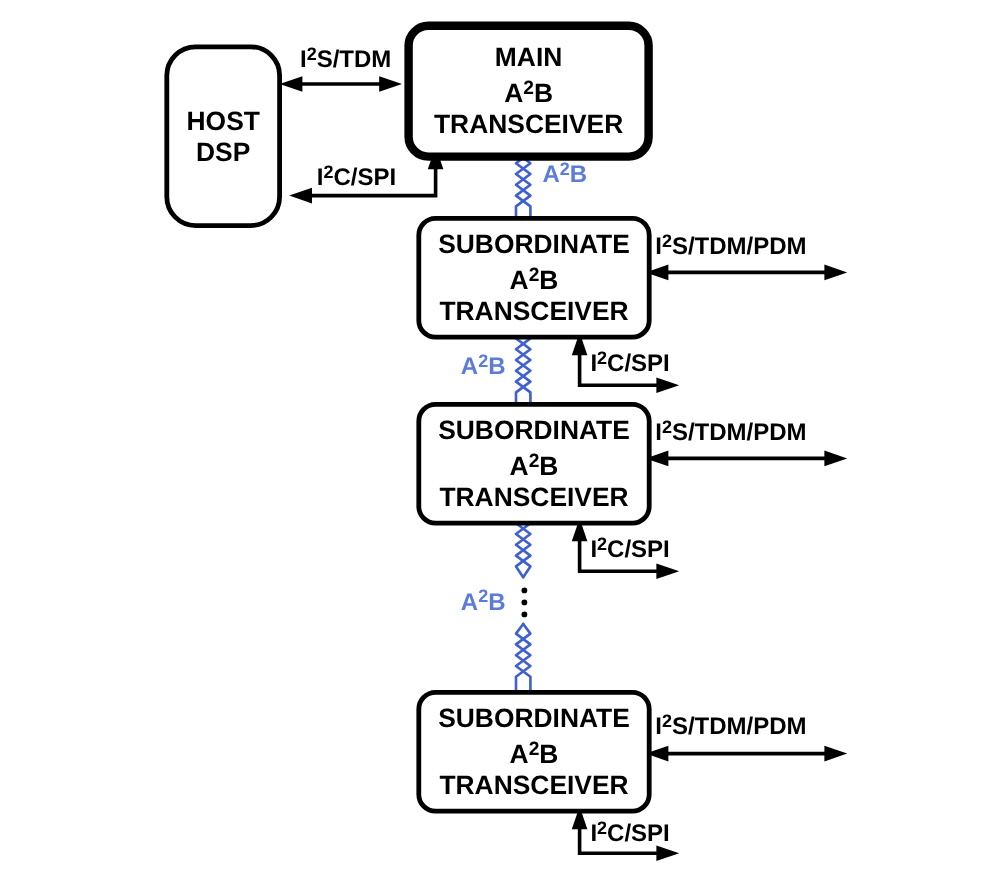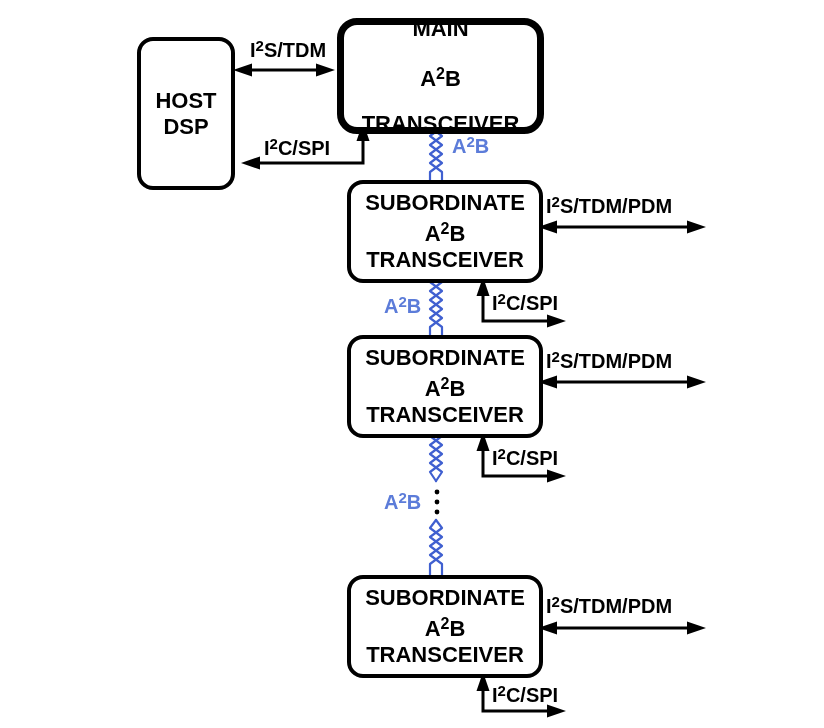--- a/index.html
+++ b/index.html
@@ -13,22 +13,22 @@
   .ah{fill:#000;stroke:none;}
   .w{stroke:#4060D0;stroke-width:2.2;fill:none;stroke-linejoin:round;stroke-linecap:round;}
   .dot{fill:#000;stroke:none;}
   .box{
     position:absolute;border:4px solid #000;border-radius:16px;background:#fff;
     display:flex;flex-direction:column;align-items:center;justify-content:center;
     text-align:center;
   }
   .box .bl{font-size:22px;line-height:26px;white-space:nowrap;}
   .box sup{font-size:16px;vertical-align:7px;}
-  #host{left:137px;top:37px;width:90px;height:145px;}
-  #main{left:337px;top:18px;width:193px;height:102px;border-width:7px;border-radius:20px;gap:19px;}
+  #host{left:137px;top:37px;width:90px;height:145px;border-radius:26px;}
+  #main{left:337px;top:18px;width:193px;height:102px;border-width:7px;border-radius:20px;}
   .sub{left:347px;width:188px;height:95px;}
   #sub1{top:180px;} #sub2{top:335px;} #sub3{top:575px;}
   .lbl{position:absolute;font-size:20px;white-space:nowrap;line-height:24px;}
   .lbl sup{font-size:15px;vertical-align:6px;}
   .blue{color:#5C7CD9;}
   #lbl-i2s-tdm{left:250px;top:34px;}
   #lbl-host-i2c{left:264px;top:132px;}
   #lbl-a2b-1{left:452px;top:130px;}
   #lbl-i2s-pdm-1{left:546px;top:190px;}
   #lbl-sub1-i2c{left:492px;top:287px;}

